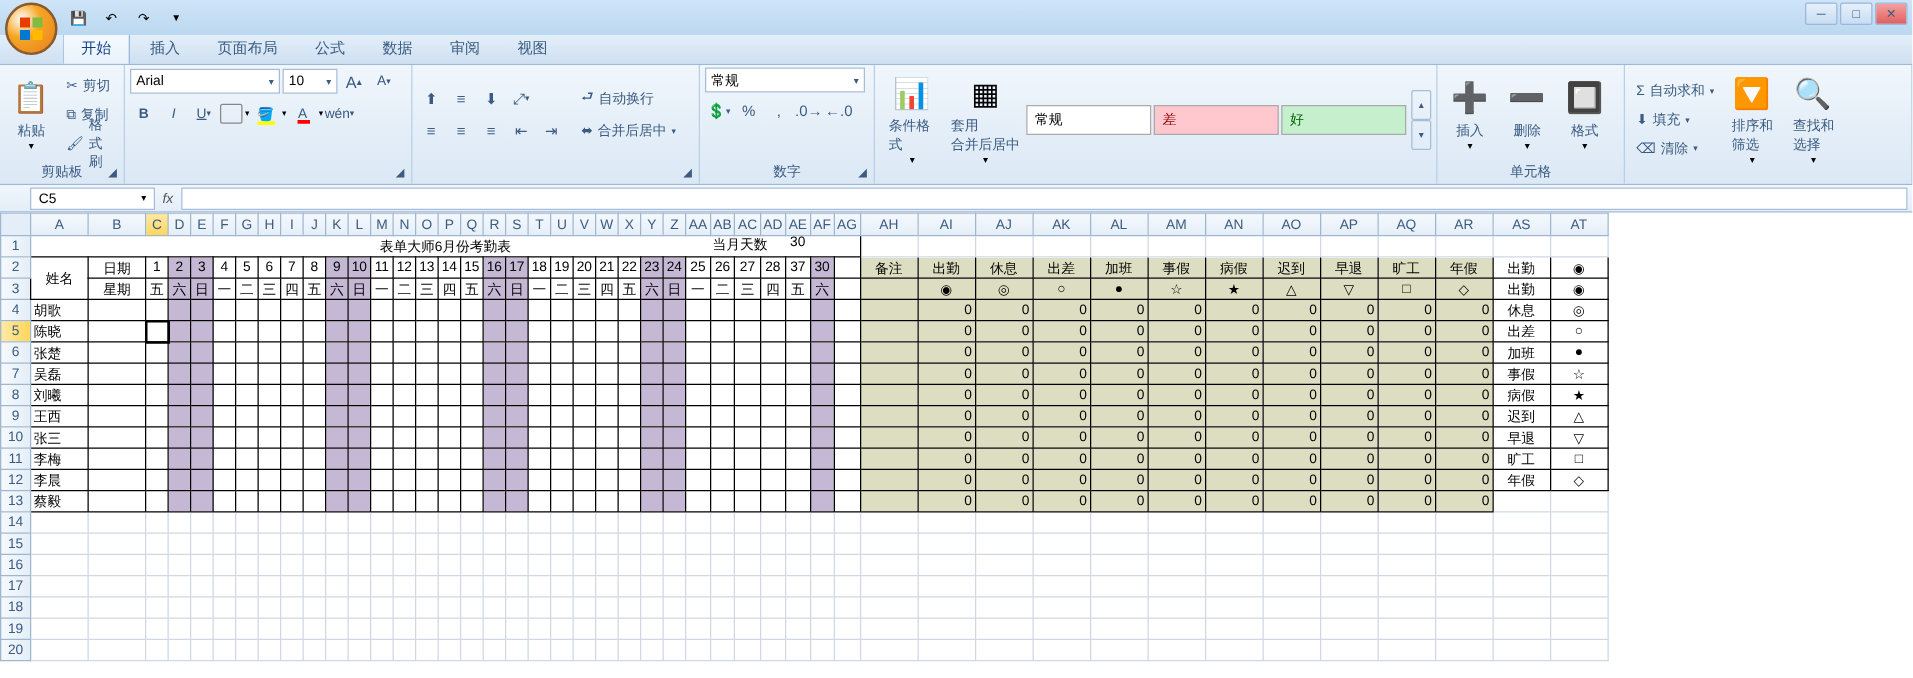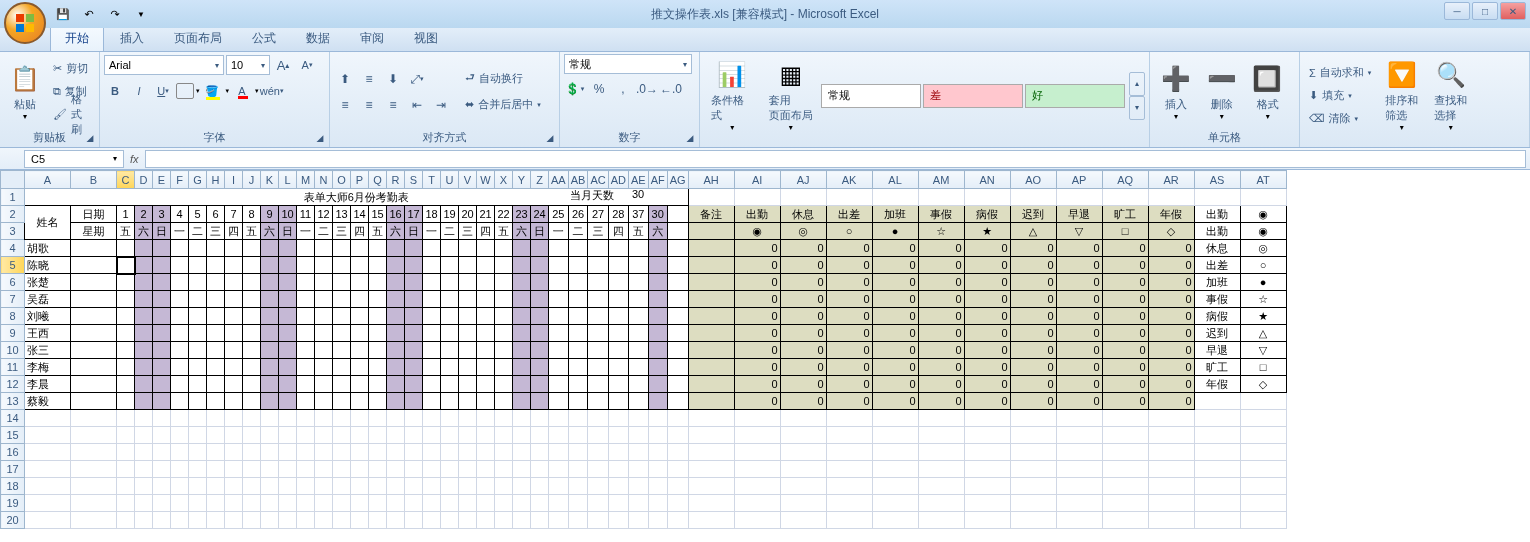--- a/index.html
+++ b/index.html
@@ -61,21 +61,20 @@
         <rect x="3" y="13" width="8" height="8" fill="#0078d4"></rect>
         <rect x="13" y="13" width="8" height="8" fill="#ffb900"></rect>
       </svg>
  </div>
  <div class="qat">
   <div class="qat-btn">💾</div>
   <div class="qat-btn">↶</div>
   <div class="qat-btn">↷</div>
   <div class="qat-btn" style="font-size:8px">▼</div>
  </div>
- <div class="title-text">推文操作表.xls  [兼容模式] - Microsoft Excel</div>
  <div class="win-controls">
   <div class="win-btn">─</div>
   <div class="win-btn">□</div>
   <div class="win-btn" style="background:linear-gradient(#f5a0a0,#e06060)">✕</div>
  </div>
 </div>
 
 <div class="tabs" id="tabs">
     <div class="tab active">开始</div>
     <div class="tab">插入</div>
@@ -147,21 +146,20 @@
     <div class="icon-btn">
             <span style="position:relative">A<span style="position:absolute;bottom:-2px;left:0;width:10px;height:3px;background:#ff0000"></span></span>
           </div>
           <span style="font-size:7px;align-self:center">▾</span>
     <div class="icon-btn">
             <sup>wén</sup>
             <span style="font-size:7px">▾</span>
           </div>
    </div>
   </div>
-  <div class="group-label">字体</div>
   <div class="dialog-launcher">◢</div>
  </div>
 
  <div class="group" style="width:230px">
   <div class="group-body">
    <div style="display:flex;flex-direction:column;gap:4px">
     <div class="font-row">
      <div class="icon-btn">⬆</div>
      <div class="icon-btn">≡</div>
      <div class="icon-btn">⬇</div>
@@ -180,21 +178,20 @@
             <span>⮐</span>
             <span>自动换行</span>
           </div>
     <div class="small-btn">
             <span>⬌</span>
             <span>合并后居中</span>
             <span style="font-size:7px">▾</span>
           </div>
    </div>
   </div>
-  <div class="group-label">对齐方式</div>
   <div class="dialog-launcher">◢</div>
  </div>
 
  <div class="group" style="width:140px">
   <div class="group-body" style="flex-direction:column;align-items:stretch;gap:4px">
    <div class="combo" style="width:128px">
           <span>常规</span>
           <span class="arrow">▾</span>
         </div>
    <div class="font-row">
@@ -212,21 +209,21 @@
  <div class="group" style="width:450px">
   <div class="group-body">
    <div class="big-btn">
           <span class="icon">📊</span>
           <span class="lbl">条件格式</span>
           <span style="font-size:8px">▾</span>
         </div>
    <div class="big-btn">
           <span class="icon">▦</span>
           <span class="lbl" style="white-space:pre">套用
-页面布局</span>
+合并后居中</span>
           <span style="font-size:8px">▾</span>
         </div>
    <div class="style-gal">
     <div class="style-row">
      <div class="style-cell" style="background:#fff">常规</div>
      <div class="style-cell" style="background:#ffc7ce;color:#9c0006">差</div>
      <div class="style-cell" style="background:#c6efce;color:#006100">好</div>
     </div>
    </div>
    <div style="display:flex;flex-direction:column;margin-left:2px">

